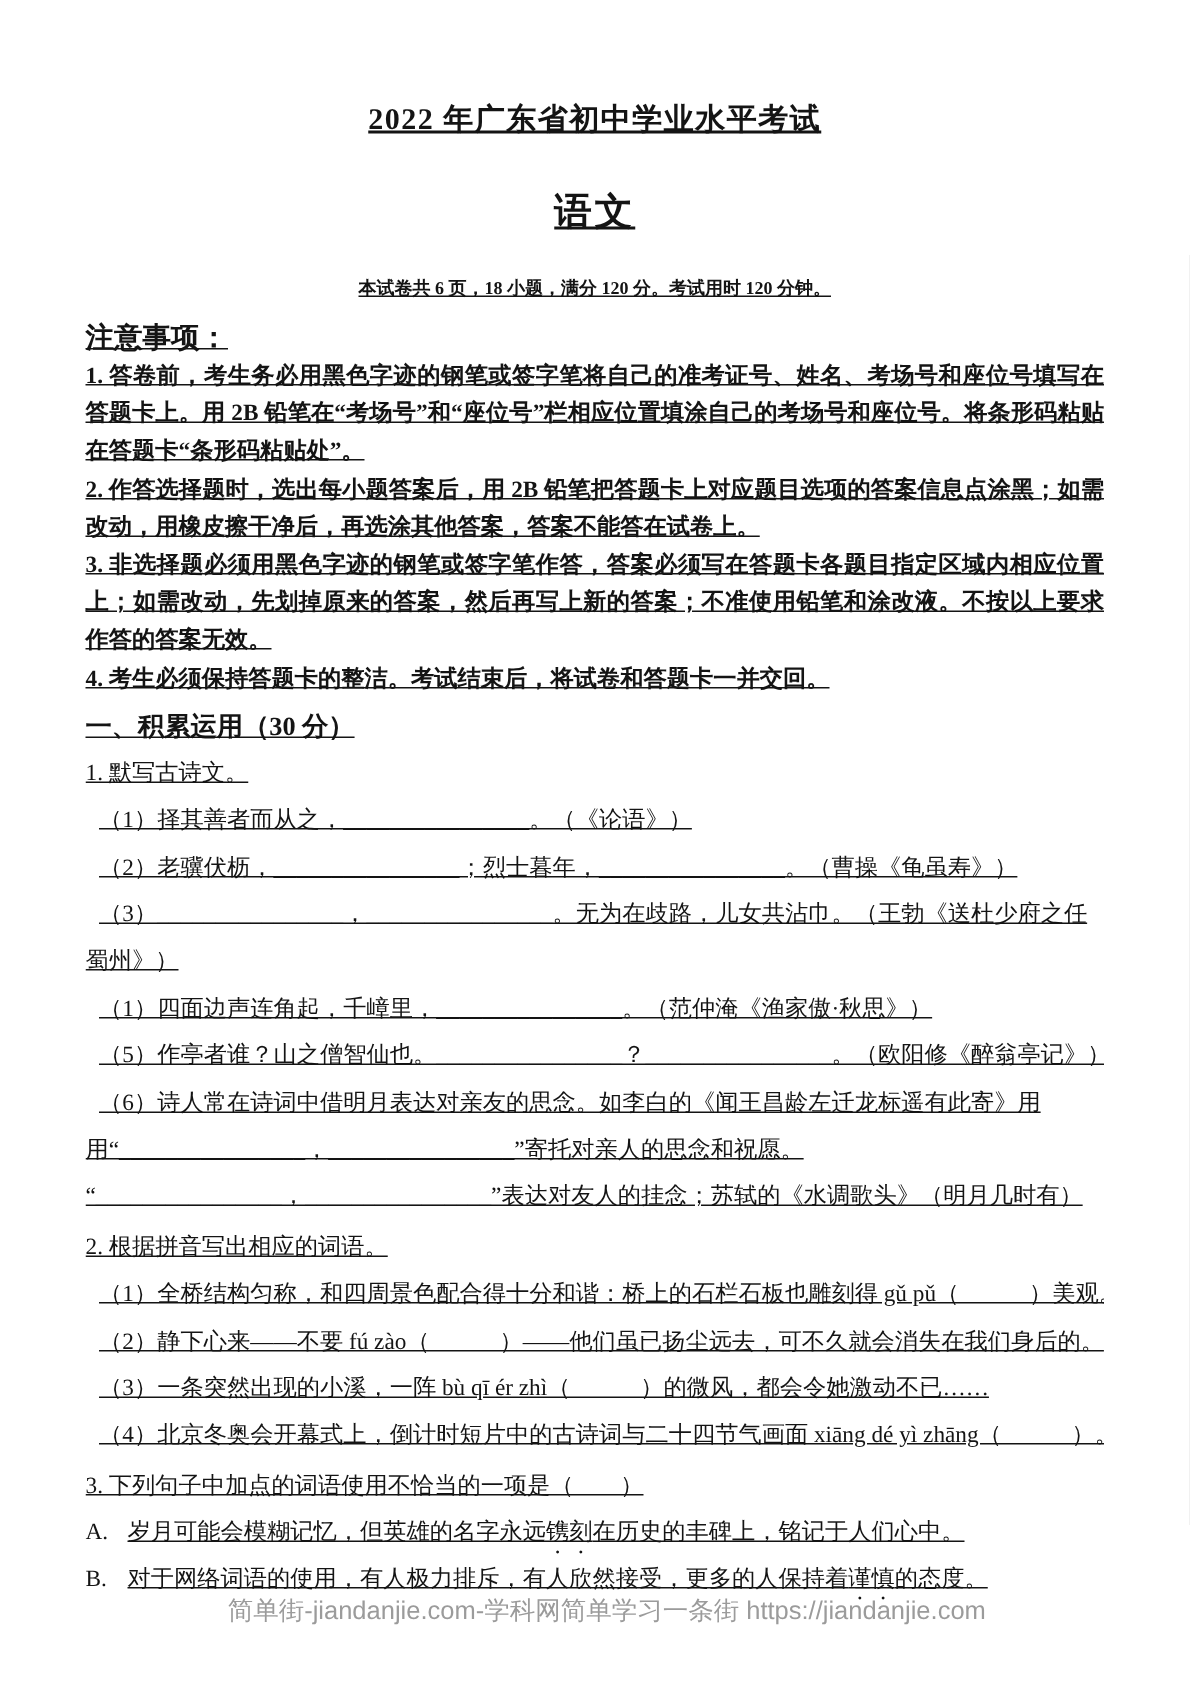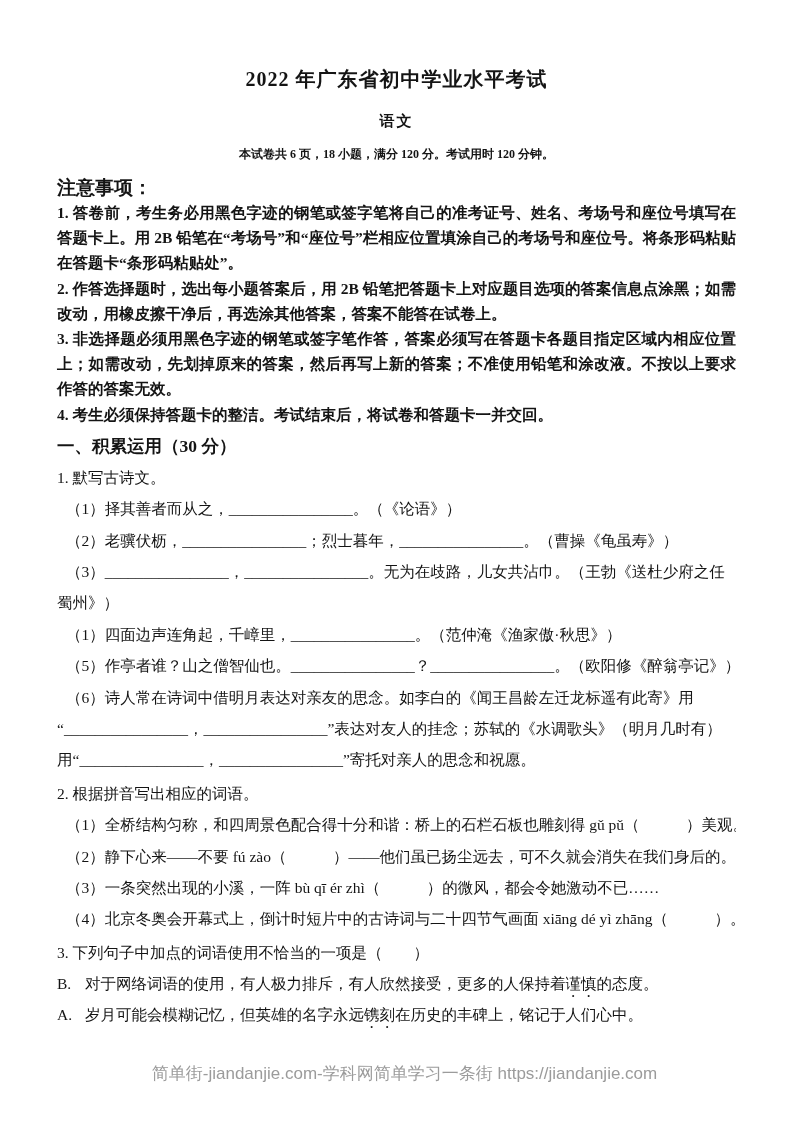--- a/index.html
+++ b/index.html
@@ -4,33 +4,34 @@
 <style>
   html,body { margin:0; padding:0; background:#e8e8e8; }
   .page {
     position:relative;
     width:793px; height:1122px;
     margin:0 auto;
     background:#ffffff;
     color:#141414;
     font-family:"Liberation Serif","DejaVu Serif",serif;
     overflow:hidden;
+    text-decoration:underline;
   }
   .content { padding:0 57px; }
 
   .title {
     margin:0; padding-top:66px;
     text-align:center;
     font-size:20px; font-weight:700;
     letter-spacing:1px;
   }
   .subject {
-    margin:0; padding-top:19px;
+    margin:12px; padding-top:19px;
     text-align:center;
-    font-size:15px; font-weight:700;
+    font-size:25px; font-weight:700;
     letter-spacing:2px;
   }
   .paper-info {
     margin:0; padding-top:15px;
     text-align:center;
     font-size:12px; font-weight:700;
   }
   .notice-heading {
     margin:0; padding-top:12px;
     font-size:19px; font-weight:700;
@@ -89,38 +90,38 @@
 
     <div class="qblock">
       <div class="qline">1. 默写古诗文。</div>
       <div class="qline indent">（1）择其善者而从之，________________。（《论语》）</div>
       <div class="qline indent">（2）老骥伏枥，________________；烈士暮年，________________。（曹操《龟虽寿》）</div>
       <div class="qline indent">（3）________________，________________。无为在歧路，儿女共沾巾。（王勃《送杜少府之任</div>
       <div class="qline">蜀州》）</div>
       <div class="qline indent">（1）四面边声连角起，千嶂里，________________。（范仲淹《渔家傲·秋思》）</div>
       <div class="qline indent">（5）作亭者谁？山之僧智仙也。________________？________________。（欧阳修《醉翁亭记》）</div>
       <div class="qline indent">（6）诗人常在诗词中借明月表达对亲友的思念。如李白的《闻王昌龄左迁龙标遥有此寄》用</div>
+      <div class="qline">用“________________，________________”寄托对亲人的思念和祝愿。</div>
       <div class="qline">“________________，________________”表达对友人的挂念；苏轼的《水调歌头》（明月几时有）</div>
-      <div class="qline">用“________________，________________”寄托对亲人的思念和祝愿。</div>
     </div>
 
     <div class="qblock">
       <div class="qline">2. 根据拼音写出相应的词语。</div>
       <div class="qline indent">（1）全桥结构匀称，和四周景色配合得十分和谐：桥上的石栏石板也雕刻得 gǔ pǔ（　　　）美观。</div>
       <div class="qline indent">（2）静下心来——不要 fú zào（　　　）——他们虽已扬尘远去，可不久就会消失在我们身后的。</div>
       <div class="qline indent">（3）一条突然出现的小溪，一阵 bù qī ér zhì（　　　）的微风，都会令她激动不已……</div>
       <div class="qline indent">（4）北京冬奥会开幕式上，倒计时短片中的古诗词与二十四节气画面 xiāng dé yì zhāng（　　　）。</div>
     </div>
 
     <div class="qblock">
       <div class="qline">3. 下列句子中加点的词语使用不恰当的一项是（　　）</div>
       <div class="qline">
-        <span class="opt-label">B.</span><span>对于网络词语的使用，有人极力排斥，有人欣然接受，更多的人保持着</span><span class="dots">谨慎</span><span>的态度。</span>
+        <span class="opt-label">A.</span><span>岁月可能会模糊记忆，但英雄的名字永远</span><span class="dots">镌刻</span><span>在历史的丰碑上，铭记于人们心中。</span>
       </div>
       <div class="qline">
-        <span class="opt-label">A.</span><span>岁月可能会模糊记忆，但英雄的名字永远</span><span class="dots">镌刻</span><span>在历史的丰碑上，铭记于人们心中。</span>
+        <span class="opt-label">B.</span><span>对于网络词语的使用，有人极力排斥，有人欣然接受，更多的人保持着</span><span class="dots">谨慎</span><span>的态度。</span>
       </div>
     </div>
 
   </div>
 
   <div class="footer">简单街-jiandanjie.com-学科网简单学习一条街 https://jiandanjie.com</div>
 </div>
 
 </body></html>

